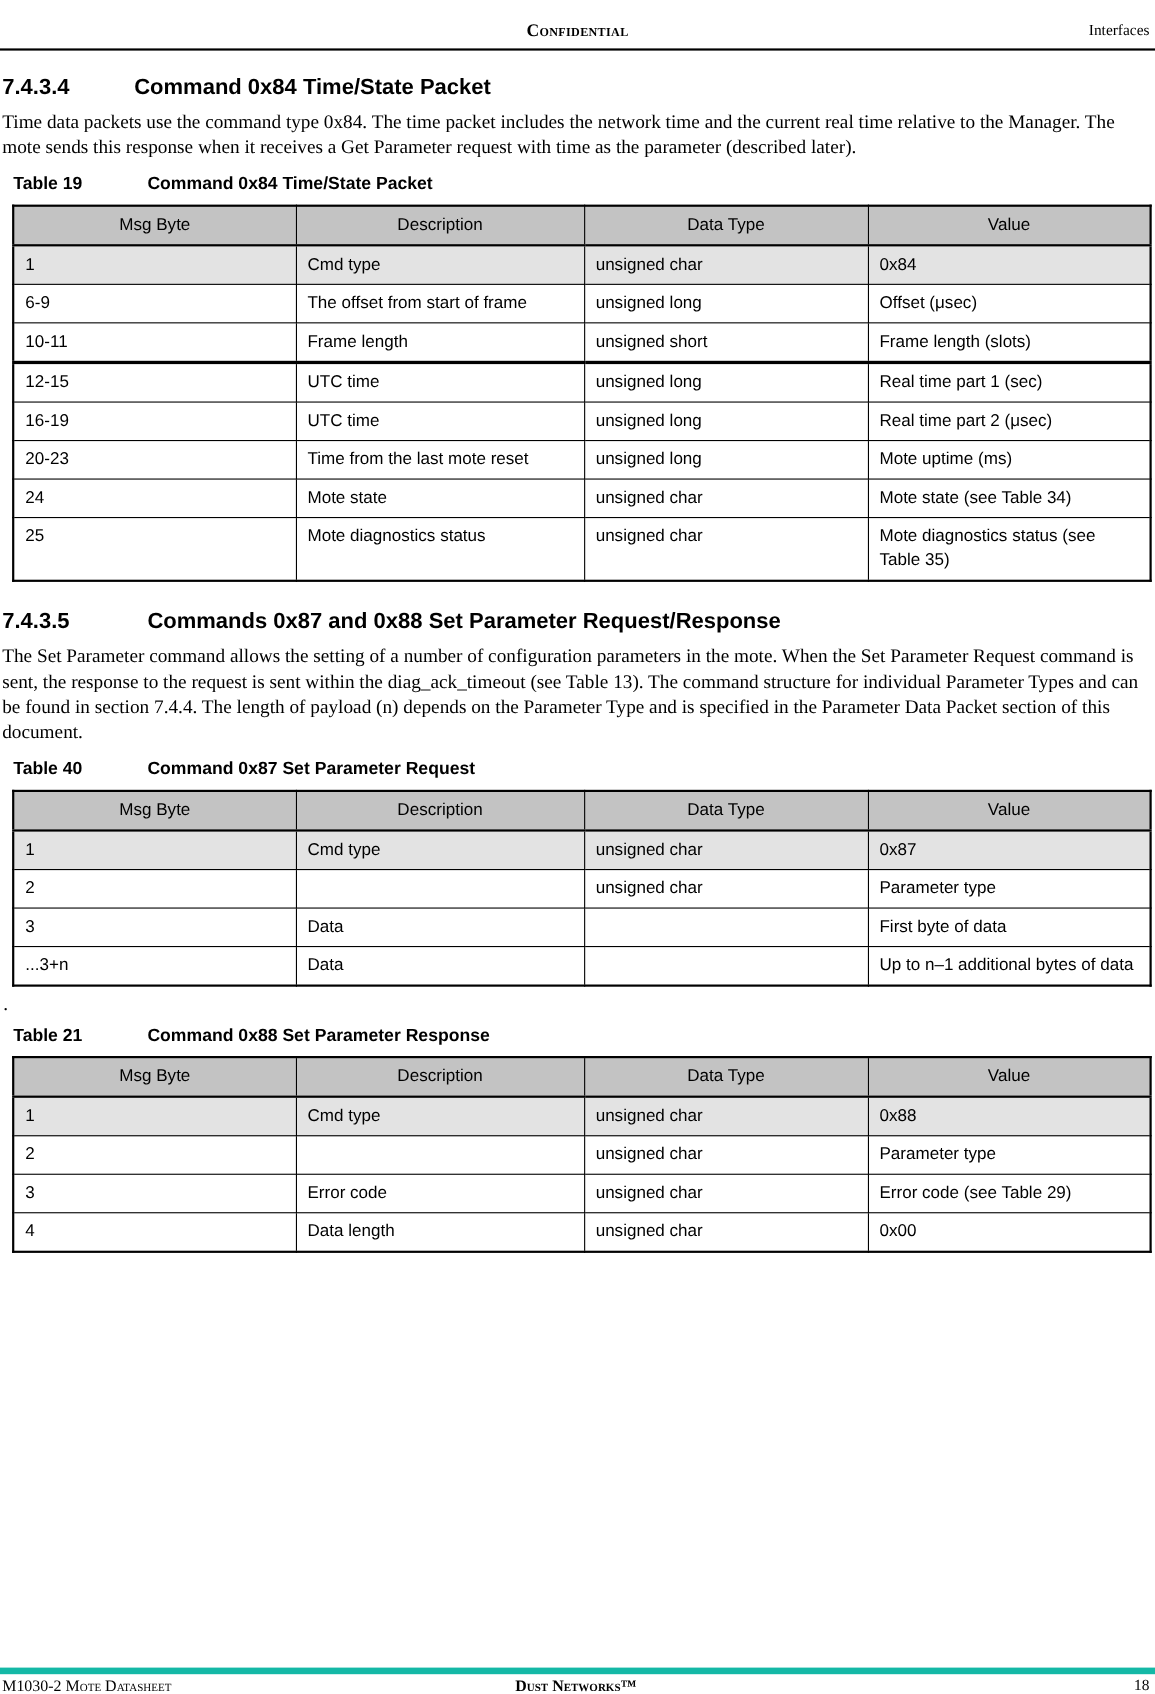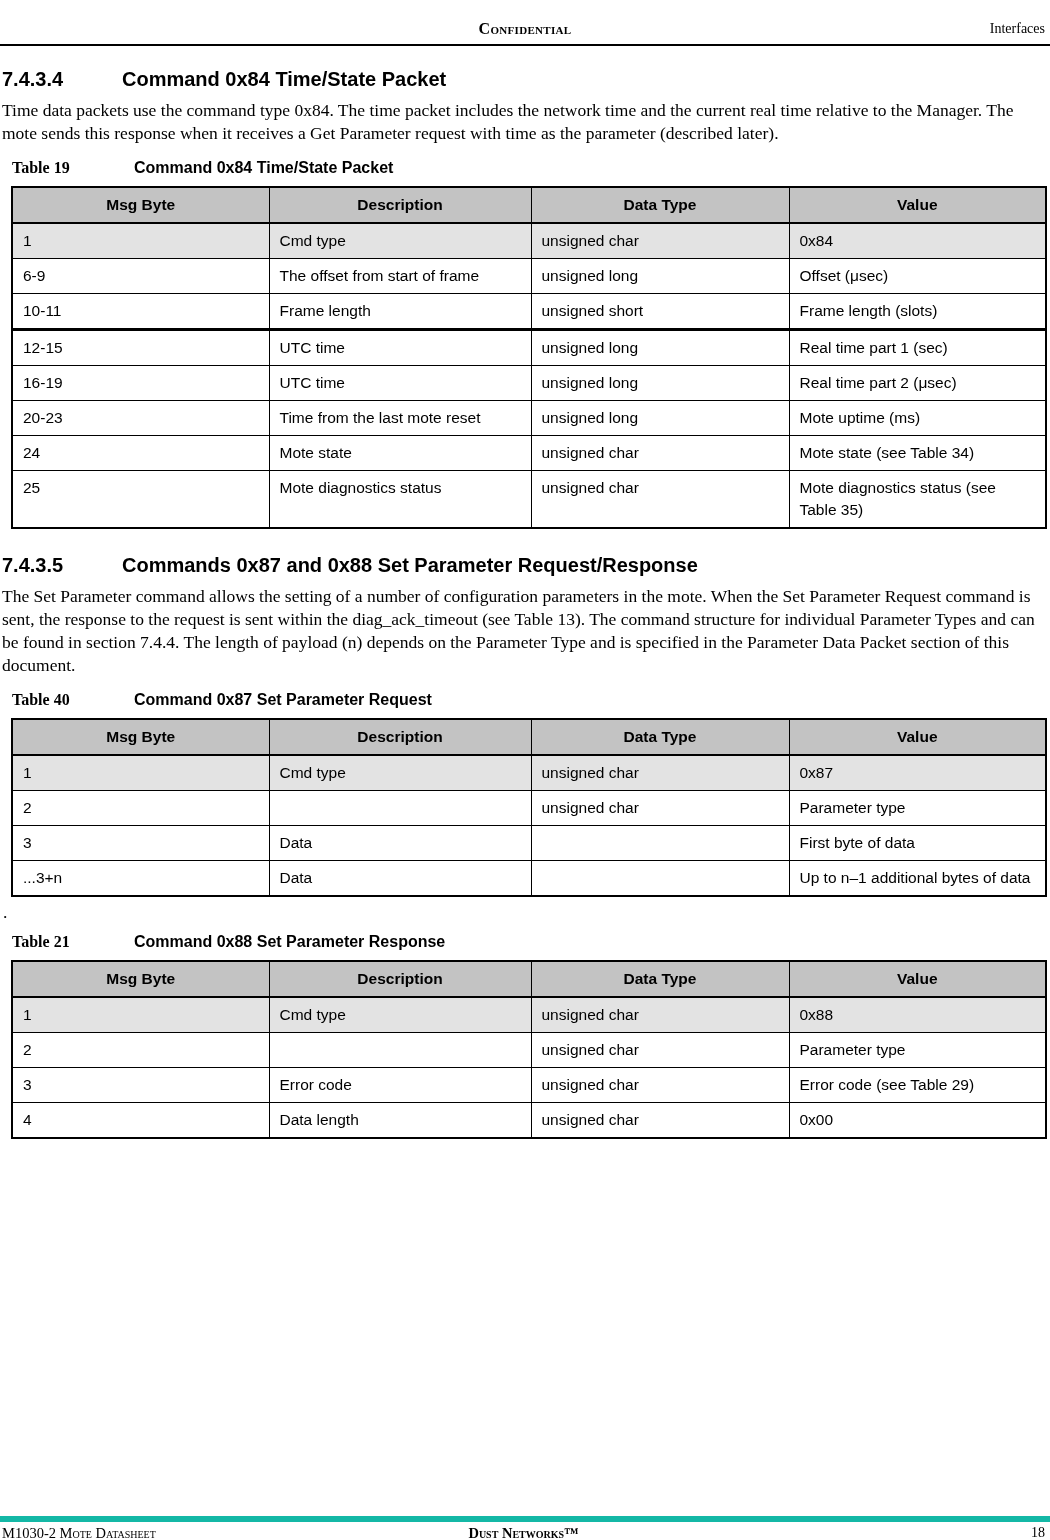--- a/index.html
+++ b/index.html
@@ -41,60 +41,60 @@
 
   .sec-heading {
     display: flex;
     margin-top: 21px;
     font-family: "Liberation Sans", sans-serif;
     font-weight: bold;
     font-size: 20px;
     line-height: 24px;
   }
   .sec-num { min-width: 120px; }
-  .sec-heading.second { margin-top: 24px; }
+  .sec-heading.second { margin-top: 24px; gap: 12px; }
 
   .body-text {
     margin-top: 8px;
     font-size: 17.5px;
     line-height: 23px;
     max-width: 1046px;
   }
 
   .tbl-caption {
     display: flex;
     margin-top: 13px;
     padding-left: 10px;
     font-family: "Liberation Sans", sans-serif;
     font-weight: bold;
     font-size: 16px;
     line-height: 19px;
   }
-  .cap-label { min-width: 122px; font-family: Liberation Serif, serif; }
+  .cap-label { min-width: 122px; }
   .tbl-caption.tight { margin-top: 10px; }
 
   table.data-table {
     margin-top: 9px;
     margin-left: 9px;
     border-collapse: collapse;
     table-layout: fixed;
     width: 1034px;
     border: 2px solid #000;
     font-family: "Liberation Sans", sans-serif;
     font-size: 15.5px;
   }
   table.data-table col.c1 { width: 257px; }
   table.data-table col.c2 { width: 262px; }
   table.data-table col.c3 { width: 258px; }
   table.data-table col.c4 { width: 257px; }
   table.data-table th {
     background: #c3c3c3;
     border: 1px solid #000;
     border-bottom: 2px solid #000;
-    font-weight: bold;
+    font-weight: normal;
     text-align: center;
     padding: 6px 8px;
     line-height: 22px;
   }
   table.data-table td {
     border: 1px solid #000;
     padding: 6px 10px;
     line-height: 22px;
     vertical-align: top;
     text-align: left;

